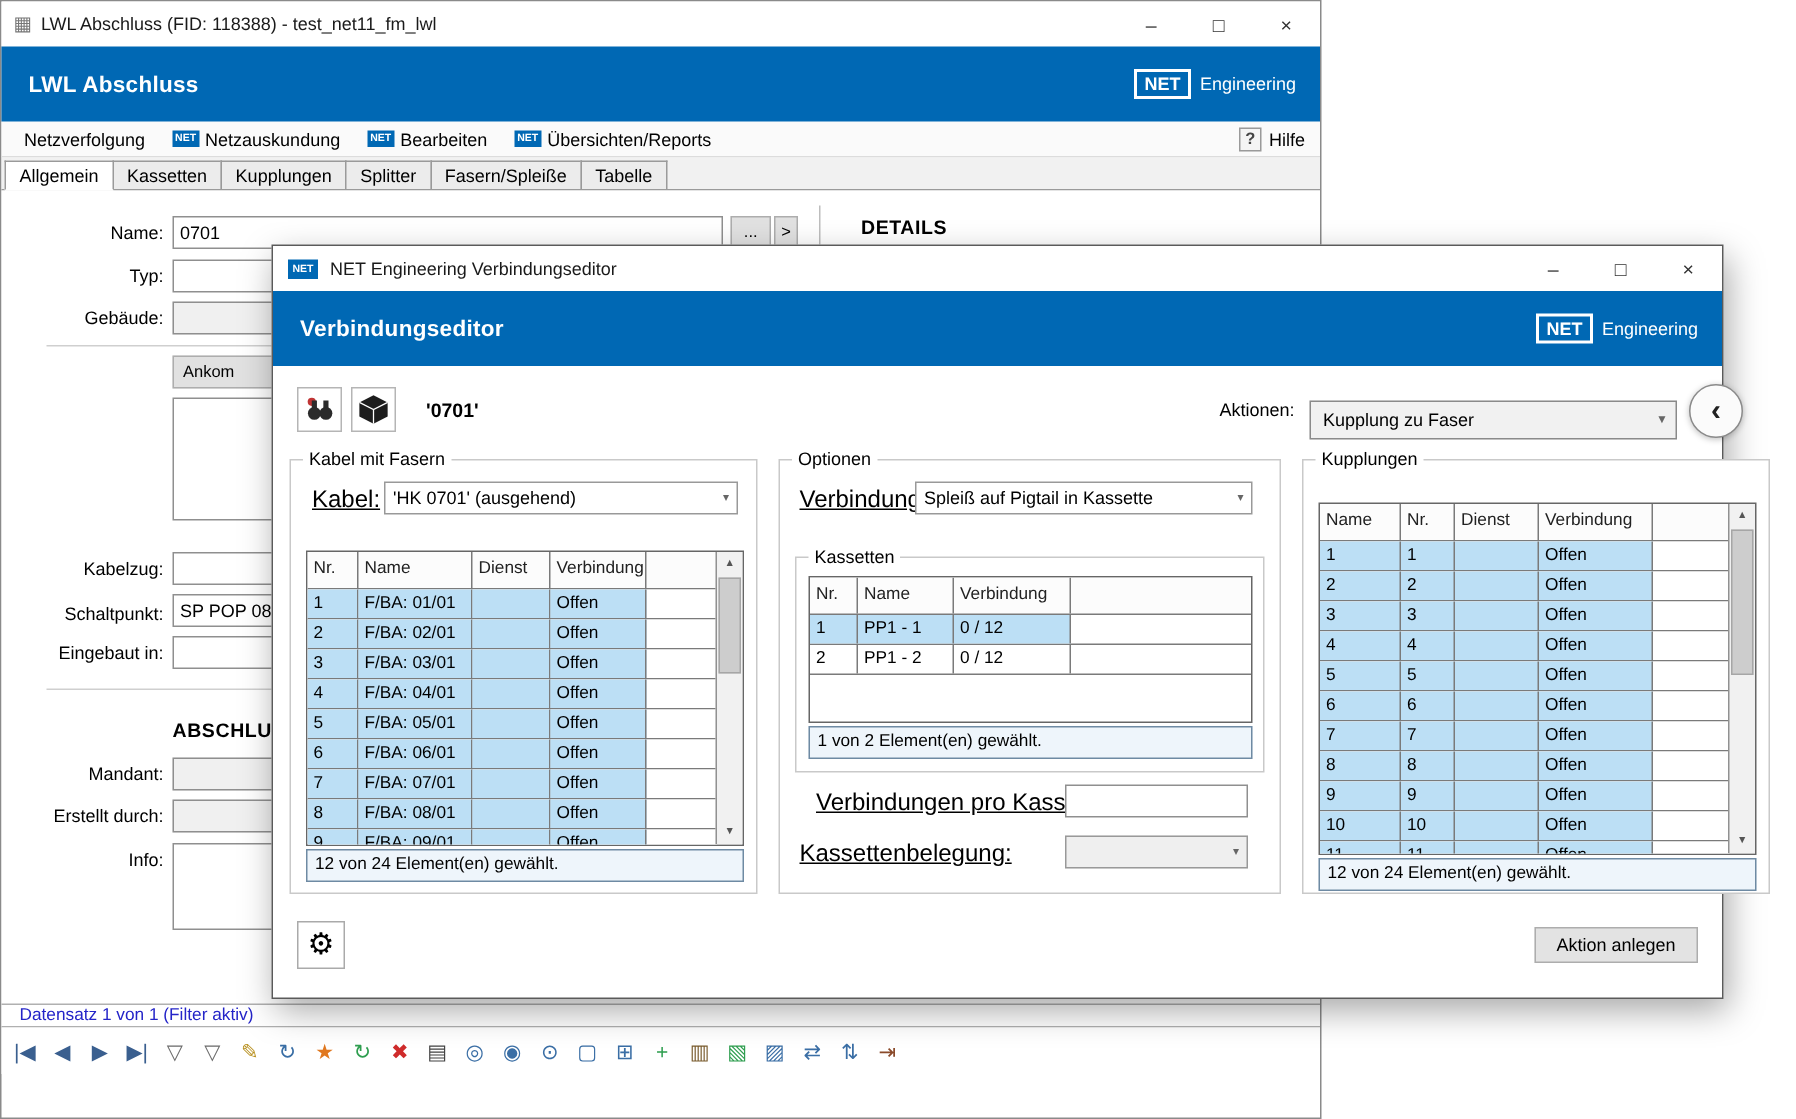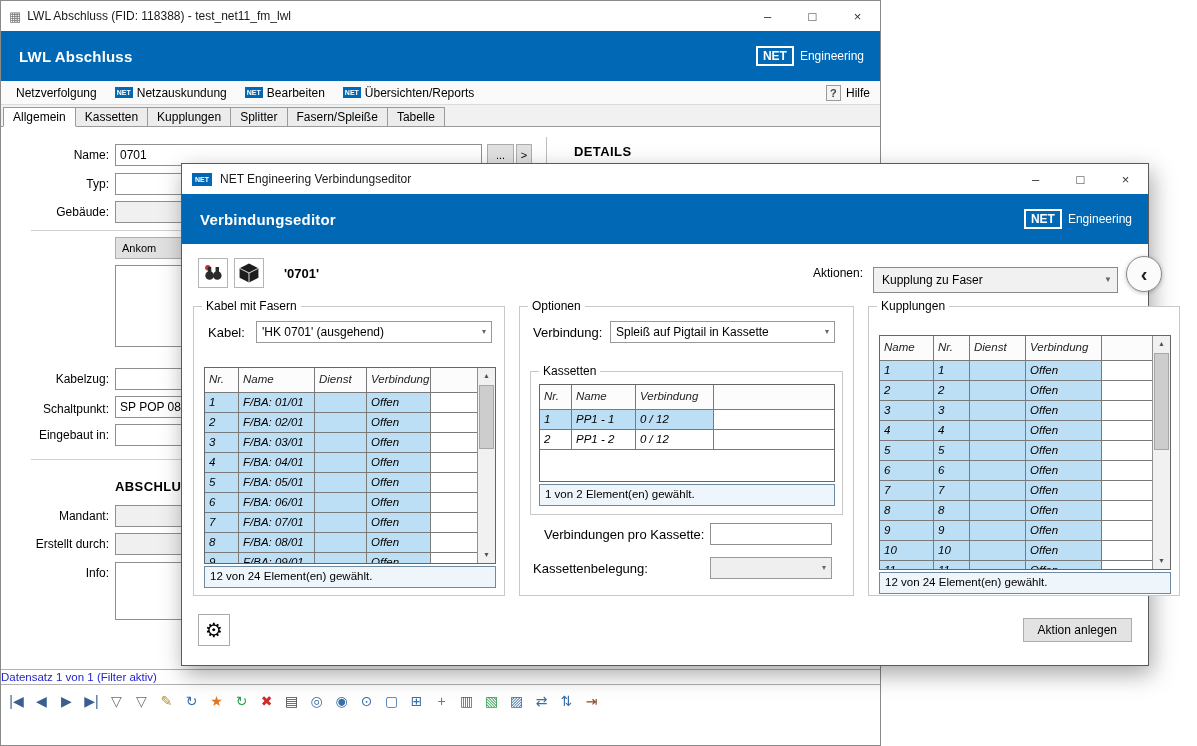--- a/index.html
+++ b/index.html
@@ -44,21 +44,21 @@
   .sbtn{position:absolute;height:22px;background:#e1e1e1;border:1px solid #adadad;box-sizing:border-box;
     font-size:11px;text-align:center;line-height:20px;cursor:pointer;}
   .hline{position:absolute;height:1px;background:#cfcfcf;}
   .vsep{position:absolute;left:545px;top:10px;width:1px;height:525px;background:#bdbdbd;}
   .sec-head{position:absolute;font-weight:bold;font-size:13px;letter-spacing:.4px;white-space:nowrap;}
   .listbox{position:absolute;left:114px;top:138px;width:367px;height:82px;border:1px solid #8f8f8f;background:#fff;box-sizing:border-box;}
   .bottompanel{height:30px;border-bottom:1px solid #b0b0b0;position:relative;box-sizing:border-box;background:#fff;}
   .doc-btn{position:absolute;left:582px;top:5px;width:198px;height:20px;background:#dbdbdb;border:1px solid #9a9a9a;
     box-sizing:border-box;font-size:11.5px;text-align:center;line-height:18px;cursor:pointer;}
   .statusbar{height:15px;border-bottom:1px solid #b0b0b0;box-sizing:border-box;
-    color:var(--status_text);font-size:11.5px;line-height:14px;padding-left:0;background:#fff;}
+    color:var(--status_text);font-size:11.5px;line-height:14px;padding-left:12px;background:#fff;}
   .toolbar{height:31px;display:flex;align-items:center;gap:6px;padding:0 6px;background:#fff;}
   .tb-ic{width:19px;text-align:center;font-size:14px;cursor:pointer;line-height:1;}
   
   .dialog{position:absolute;left:181px;top:163px;width:968px;height:503px;background:#fff;
     border:1px solid #5a5a5a;box-sizing:border-box;box-shadow:3px 8px 22px rgba(0,0,0,.35);z-index:10;}
   .dlg-netchip{display:inline-block;background:var(--accent);color:#fff;font-size:7px;font-weight:bold;
     padding:3px 3px;margin:0 8px 0 10px;line-height:1;}
   .dlg-toolbar{height:58px;display:flex;align-items:center;padding:0 30px 0 16px;position:relative;}
   .icon-btn{width:30px;height:30px;border:1px solid #b5b5b5;background:#fff;display:flex;align-items:center;
     justify-content:center;margin-right:6px;cursor:pointer;box-sizing:border-box;}
@@ -70,24 +70,24 @@
   .combo.abs{position:absolute;height:22px;line-height:20px;padding:0 18px 0 5px;}
   .combo.inline{position:relative;width:245px;height:26px;line-height:24px;padding:0 20px 0 8px;
     background:#f1f1f1;border:1px solid #8a8a8a;margin-top:13px;}
   .combo.dis{background:#efefef;color:#888;}
   .edge-circle{position:absolute;right:-14px;top:12px;width:34px;height:34px;border-radius:50%;
     border:1px solid #8a8a8a;background:#fbfbfb;box-shadow:0 1px 4px rgba(0,0,0,.25);
     display:flex;align-items:center;justify-content:center;font-size:20px;font-weight:bold;color:#222;cursor:pointer;}
   .dlg-content{position:absolute;left:11px;right:11px;top:142px;height:290px;display:flex;gap:14px;}
   .panel{border:1px solid #c9c9c9;position:relative;background:#fff;box-sizing:border-box;}
   .panel-label{position:absolute;top:-8px;left:8px;background:#fff;padding:0 4px;font-size:12px;z-index:3;white-space:nowrap;}
-  .p-label{position:absolute;font-size:13px;white-space:nowrap;}
+  .p-label{position:absolute;font-size:16px;white-space:nowrap;text-decoration:underline;}
   
   .tbl{position:absolute;border:1px solid #666;background:#fff;box-sizing:border-box;overflow:hidden;}
-  .tbl-body{position:absolute;left:0;top:0;bottom:0;right:0;overflow:hidden;font-style:italic;}
+  .tbl-body{position:absolute;left:0;top:0;bottom:0;right:0;overflow:hidden;}
   .tbl.has-scroll .tbl-body{right:17px;}
   .trow{display:flex;height:19px;border-bottom:1px solid #7a7a7a;background:#fff;cursor:default;}
   .trow.thead{height:24px;background:#fcfcfc;}
   .tcell{box-sizing:border-box;border-right:1px solid #7a7a7a;padding:0 4px;font-size:11.5px;
     line-height:18px;overflow:hidden;white-space:nowrap;}
   .thead .tcell{line-height:23px;color:#222;}
   .tcell:last-child{border-right:none;flex:1;}
   .tcell.sel{background:var(--selection);}
   .vscroll{position:absolute;top:0;right:0;bottom:0;width:17px;background:#f1f1f1;border-left:1px solid #919191;}
   .sarr{position:absolute;top:0;left:0;right:0;height:16px;text-align:center;font-size:7px;line-height:16px;color:#555;cursor:pointer;}

